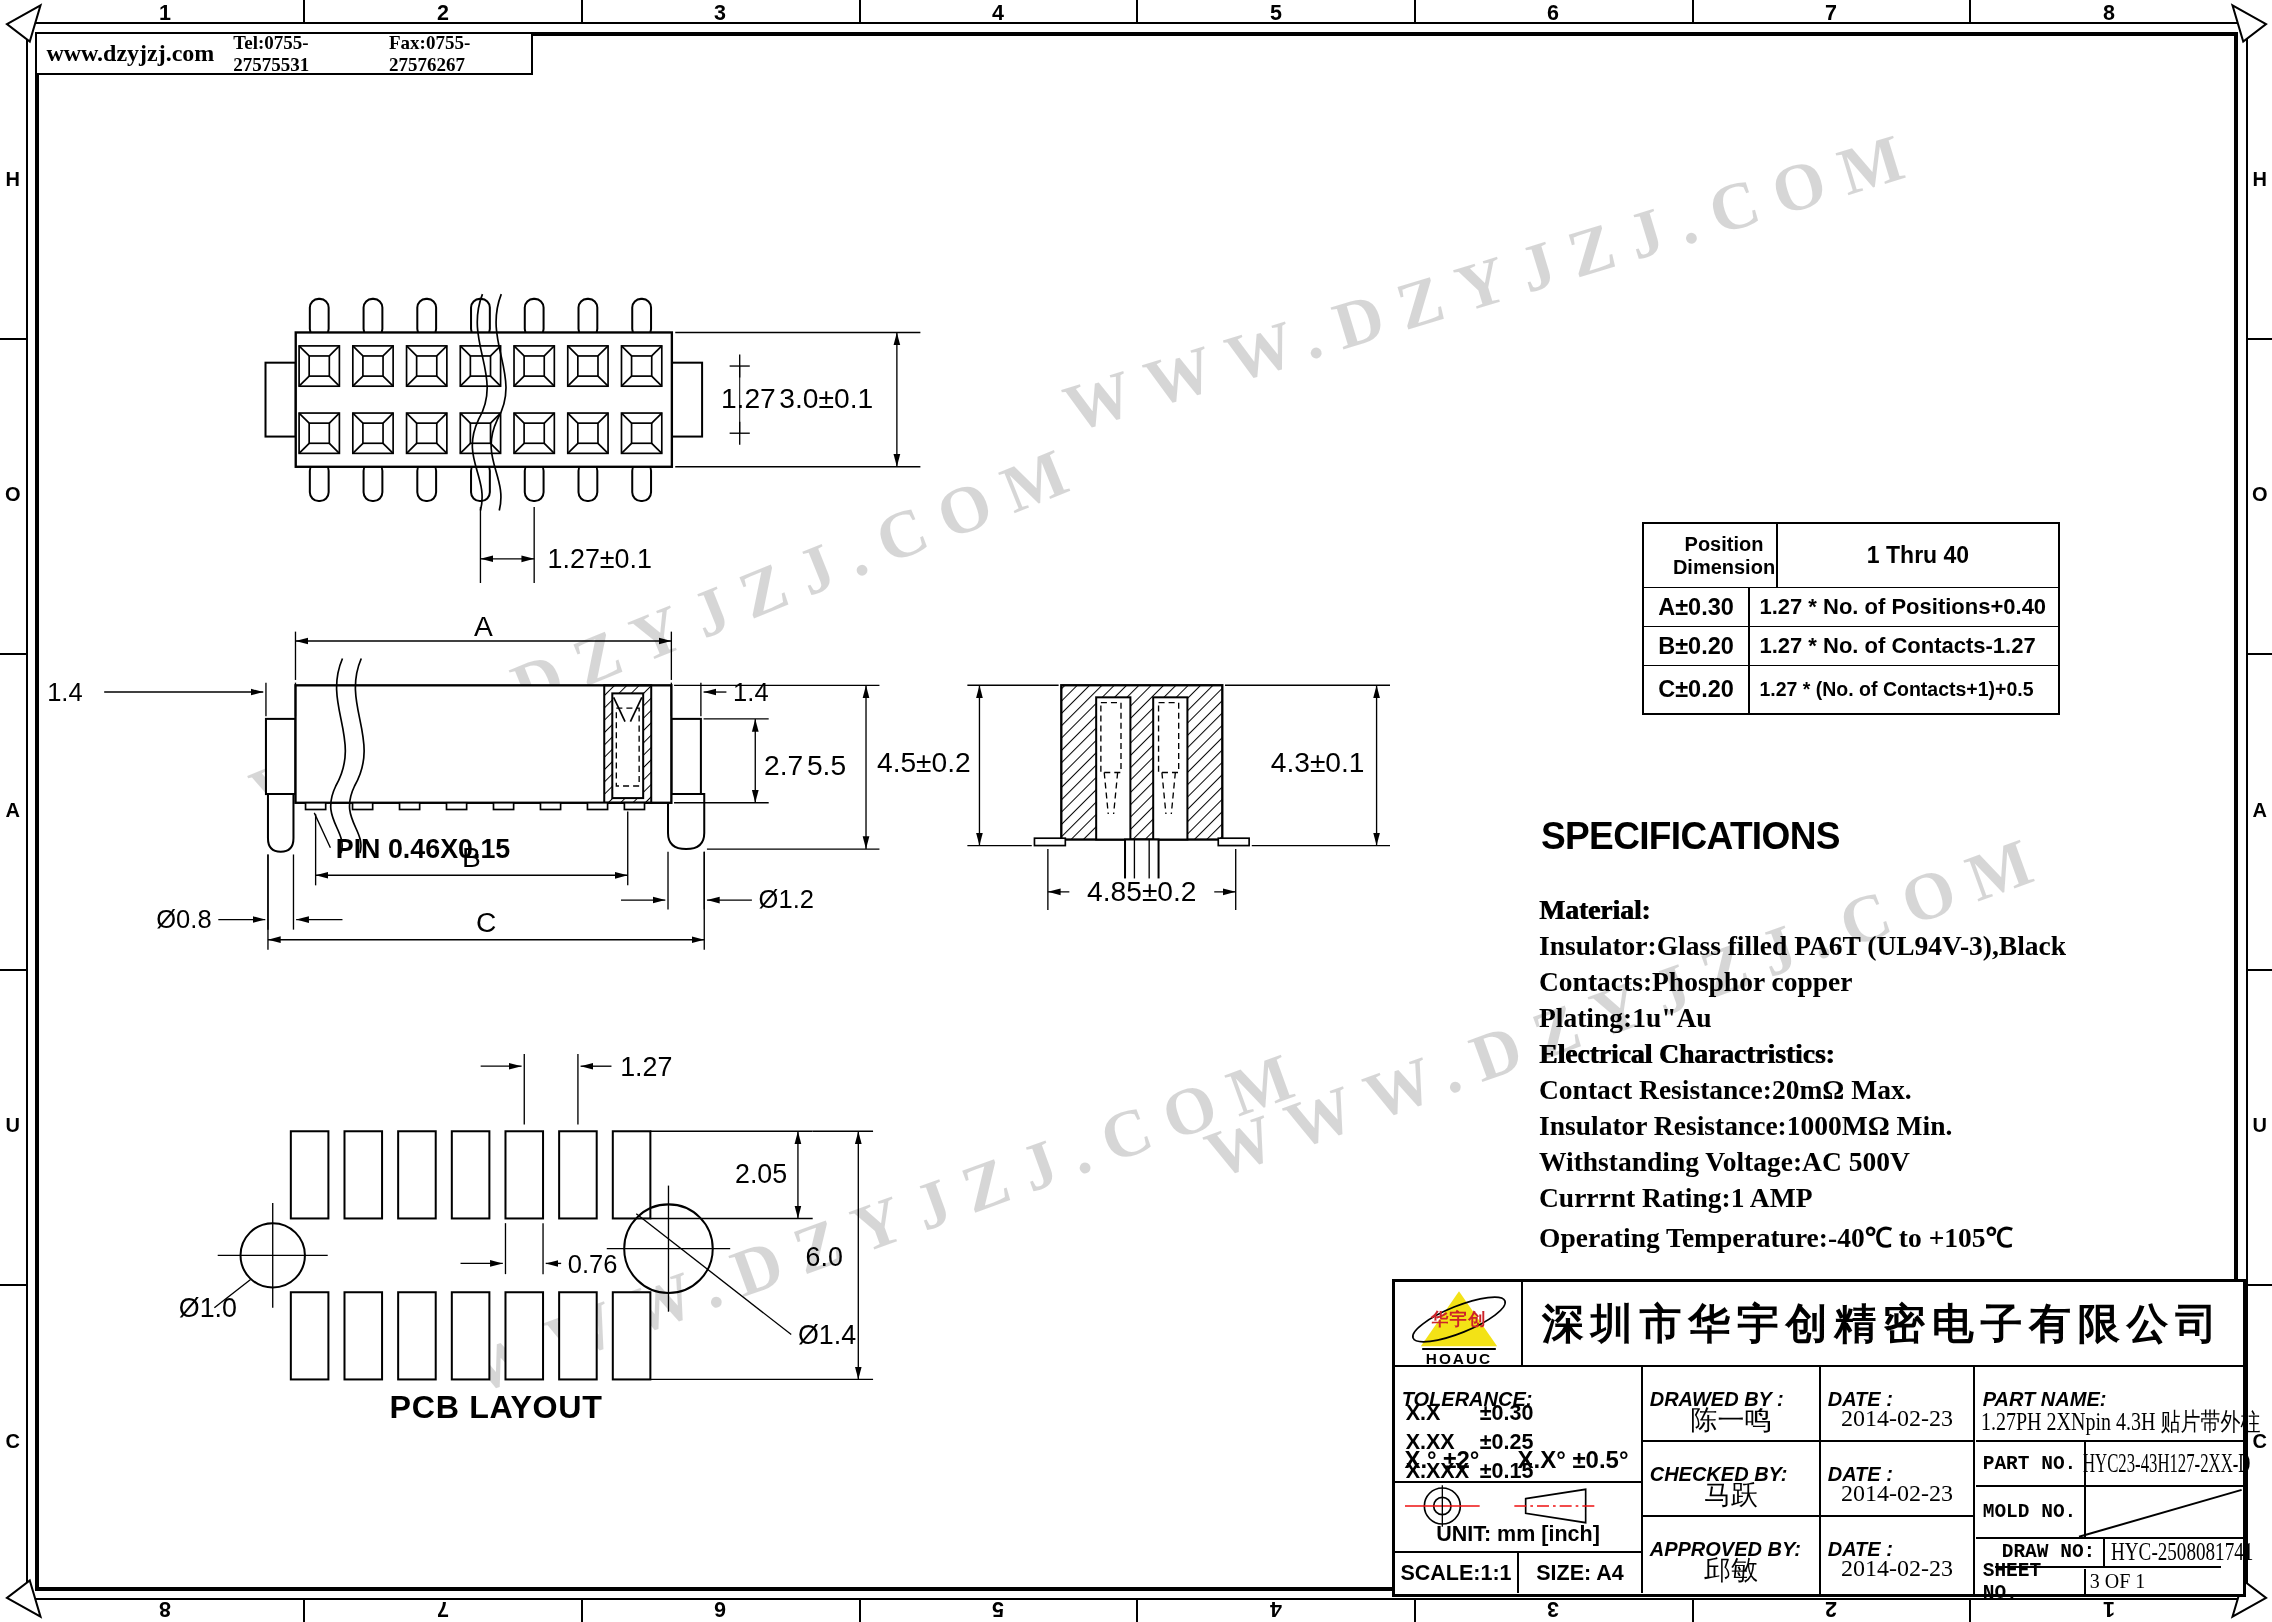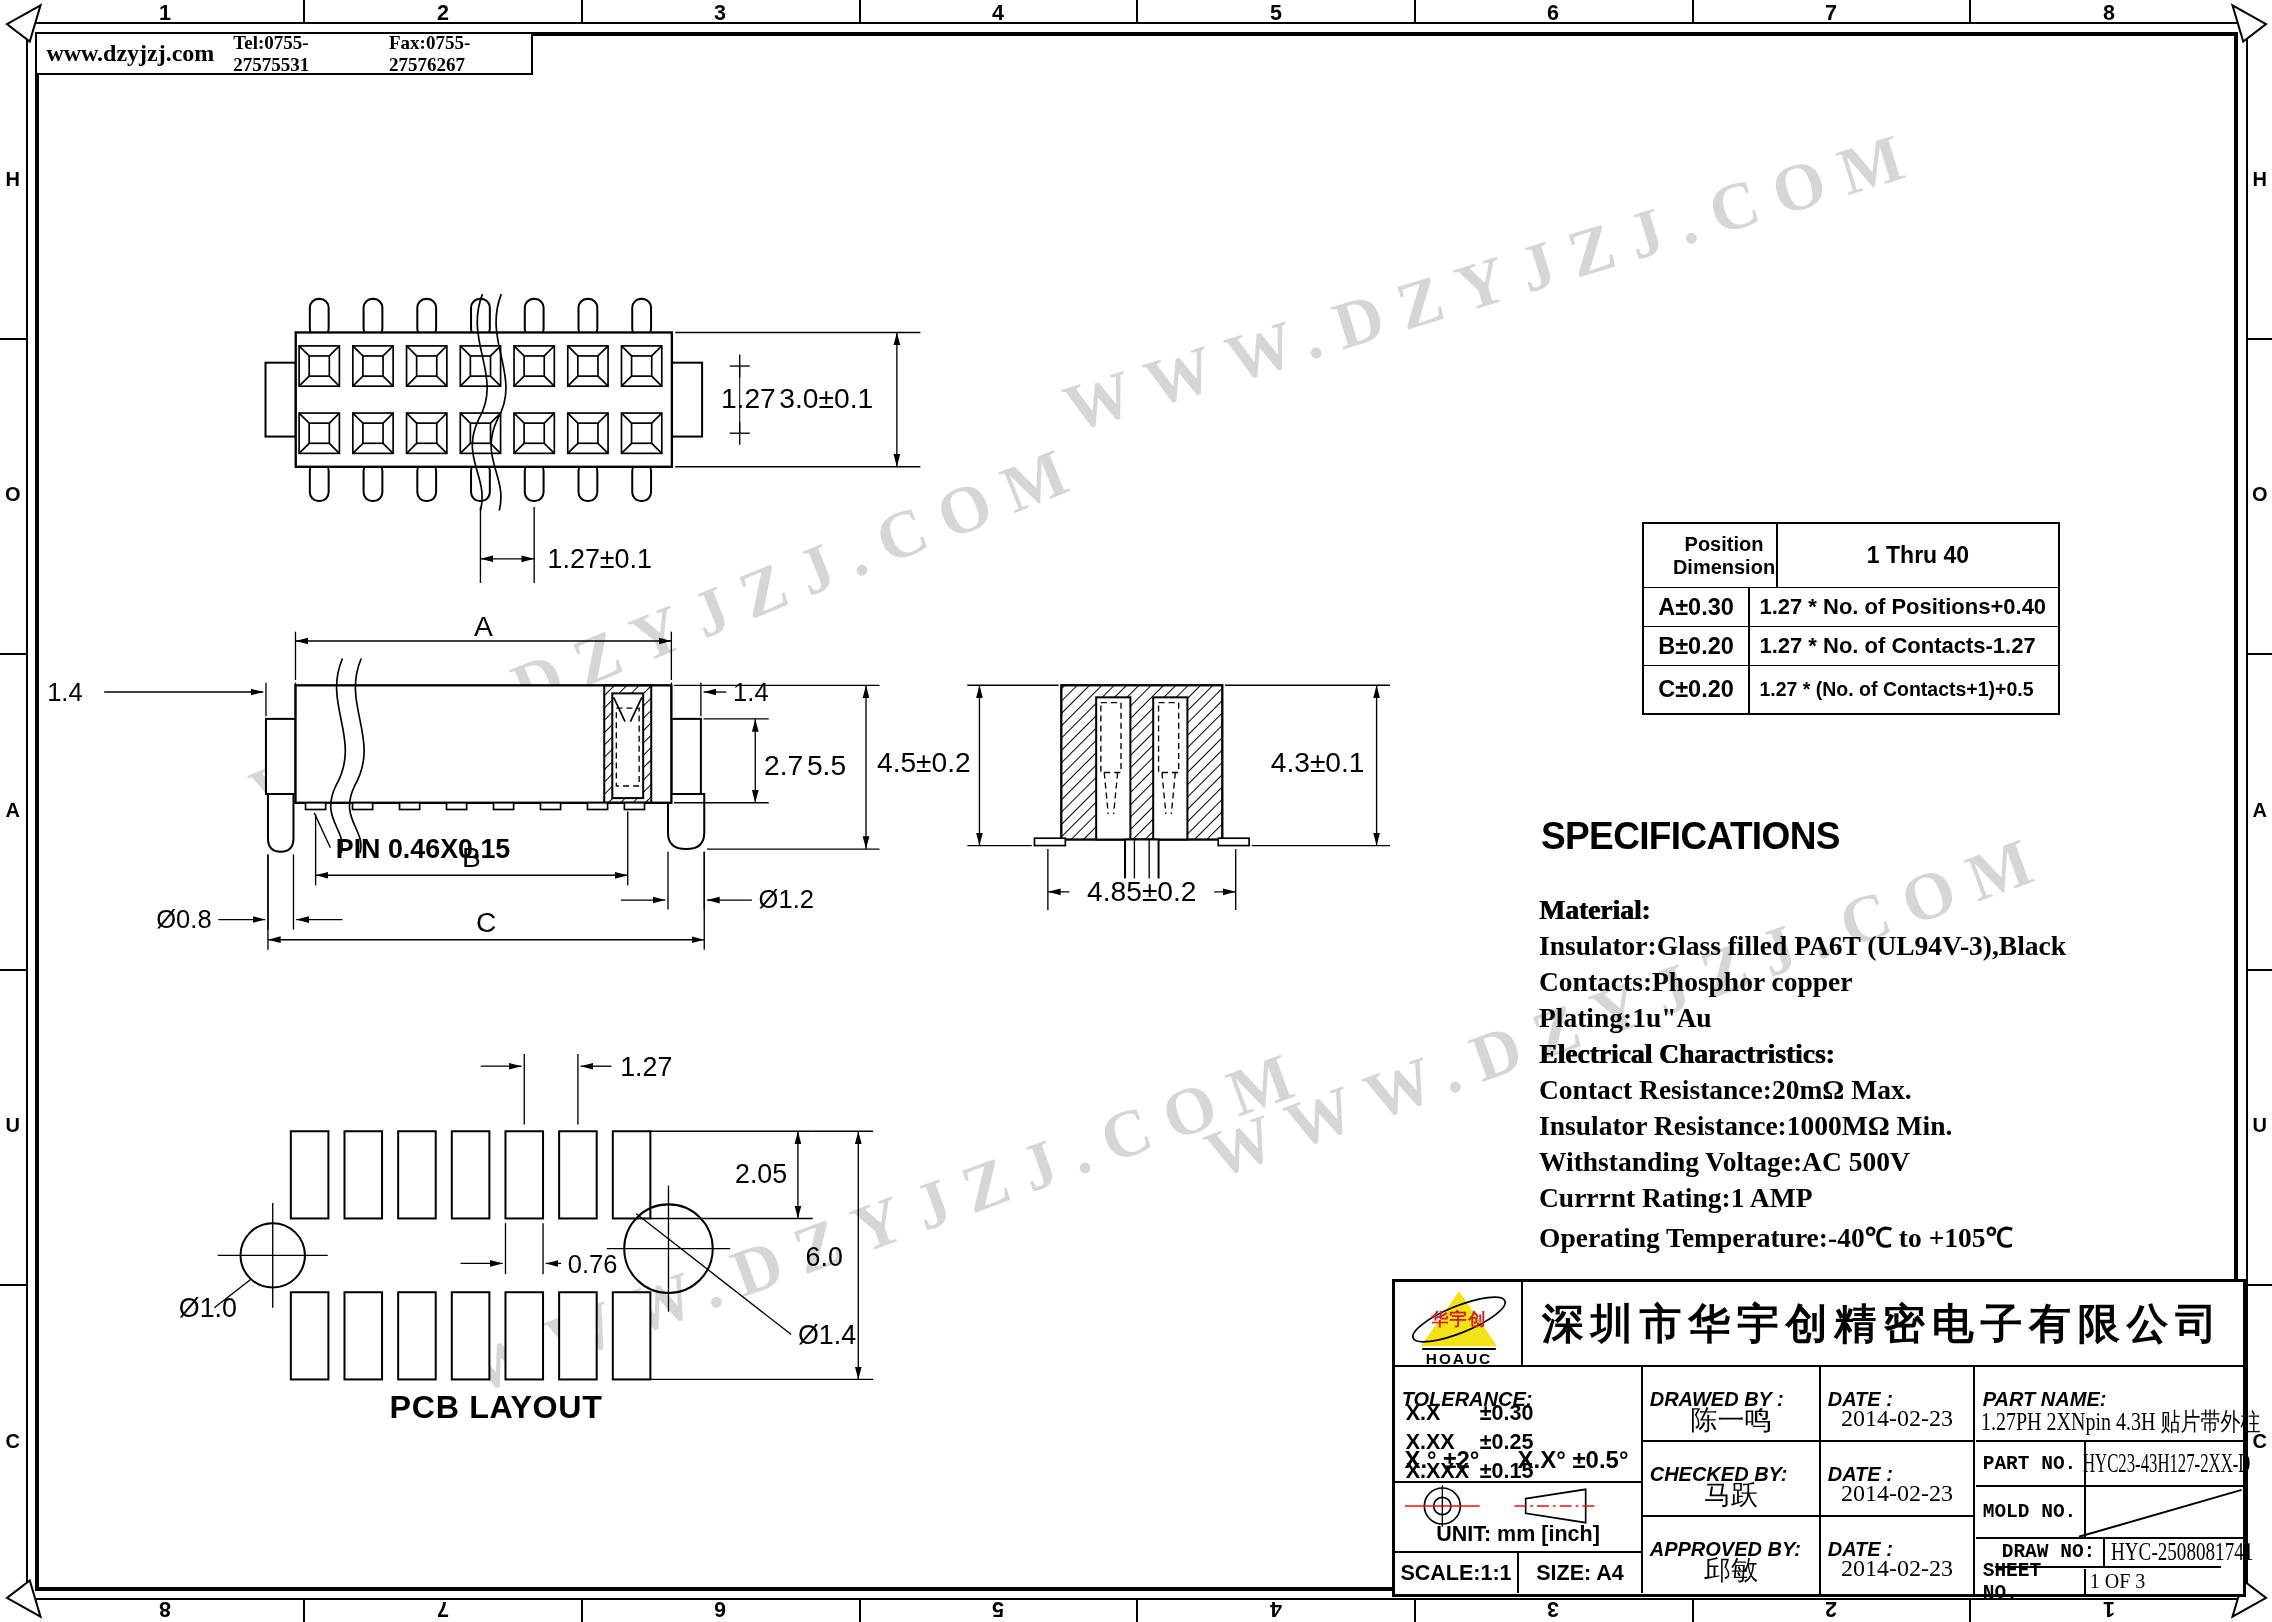--- a/index.html
+++ b/index.html
@@ -557,18 +557,18 @@
       </div>
     </div>
     <div class="cell bb" style="left:581px;top:256px;width:226px;height:30px;margin-left:19px;">
       <div class="tb-lbl">DRAW NO:</div>
       <div class="tb-val" style="padding-left:13.4px;">
           <span class="cond75">HYC-2508081741</span>
         </div>
     </div>
     <div class="cell" style="left:581px;top:287px;width:267px;height:25px;">
       <div class="tb-lbl">SHEET NO.</div>
-      <div class="tb-val" style="padding-left:10.7px;font-family:'Liberation Serif',serif;font-size:20px;">1 OF 3</div>
+      <div class="tb-val" style="padding-left:10.7px;font-family:'Liberation Serif',serif;font-size:20px;">3 OF 1</div>
     </div>
   </div>
 
 </div>
 
 
 </body></html>

